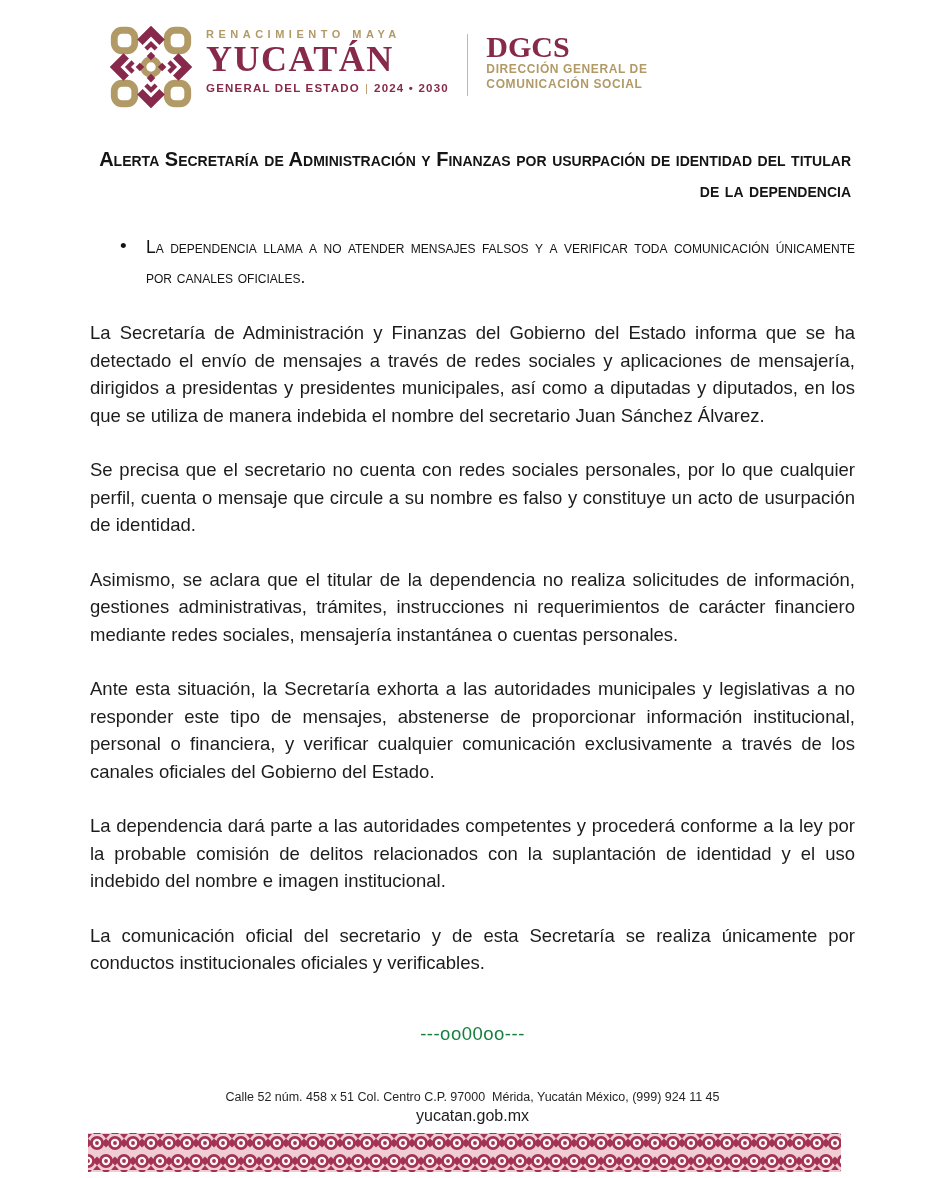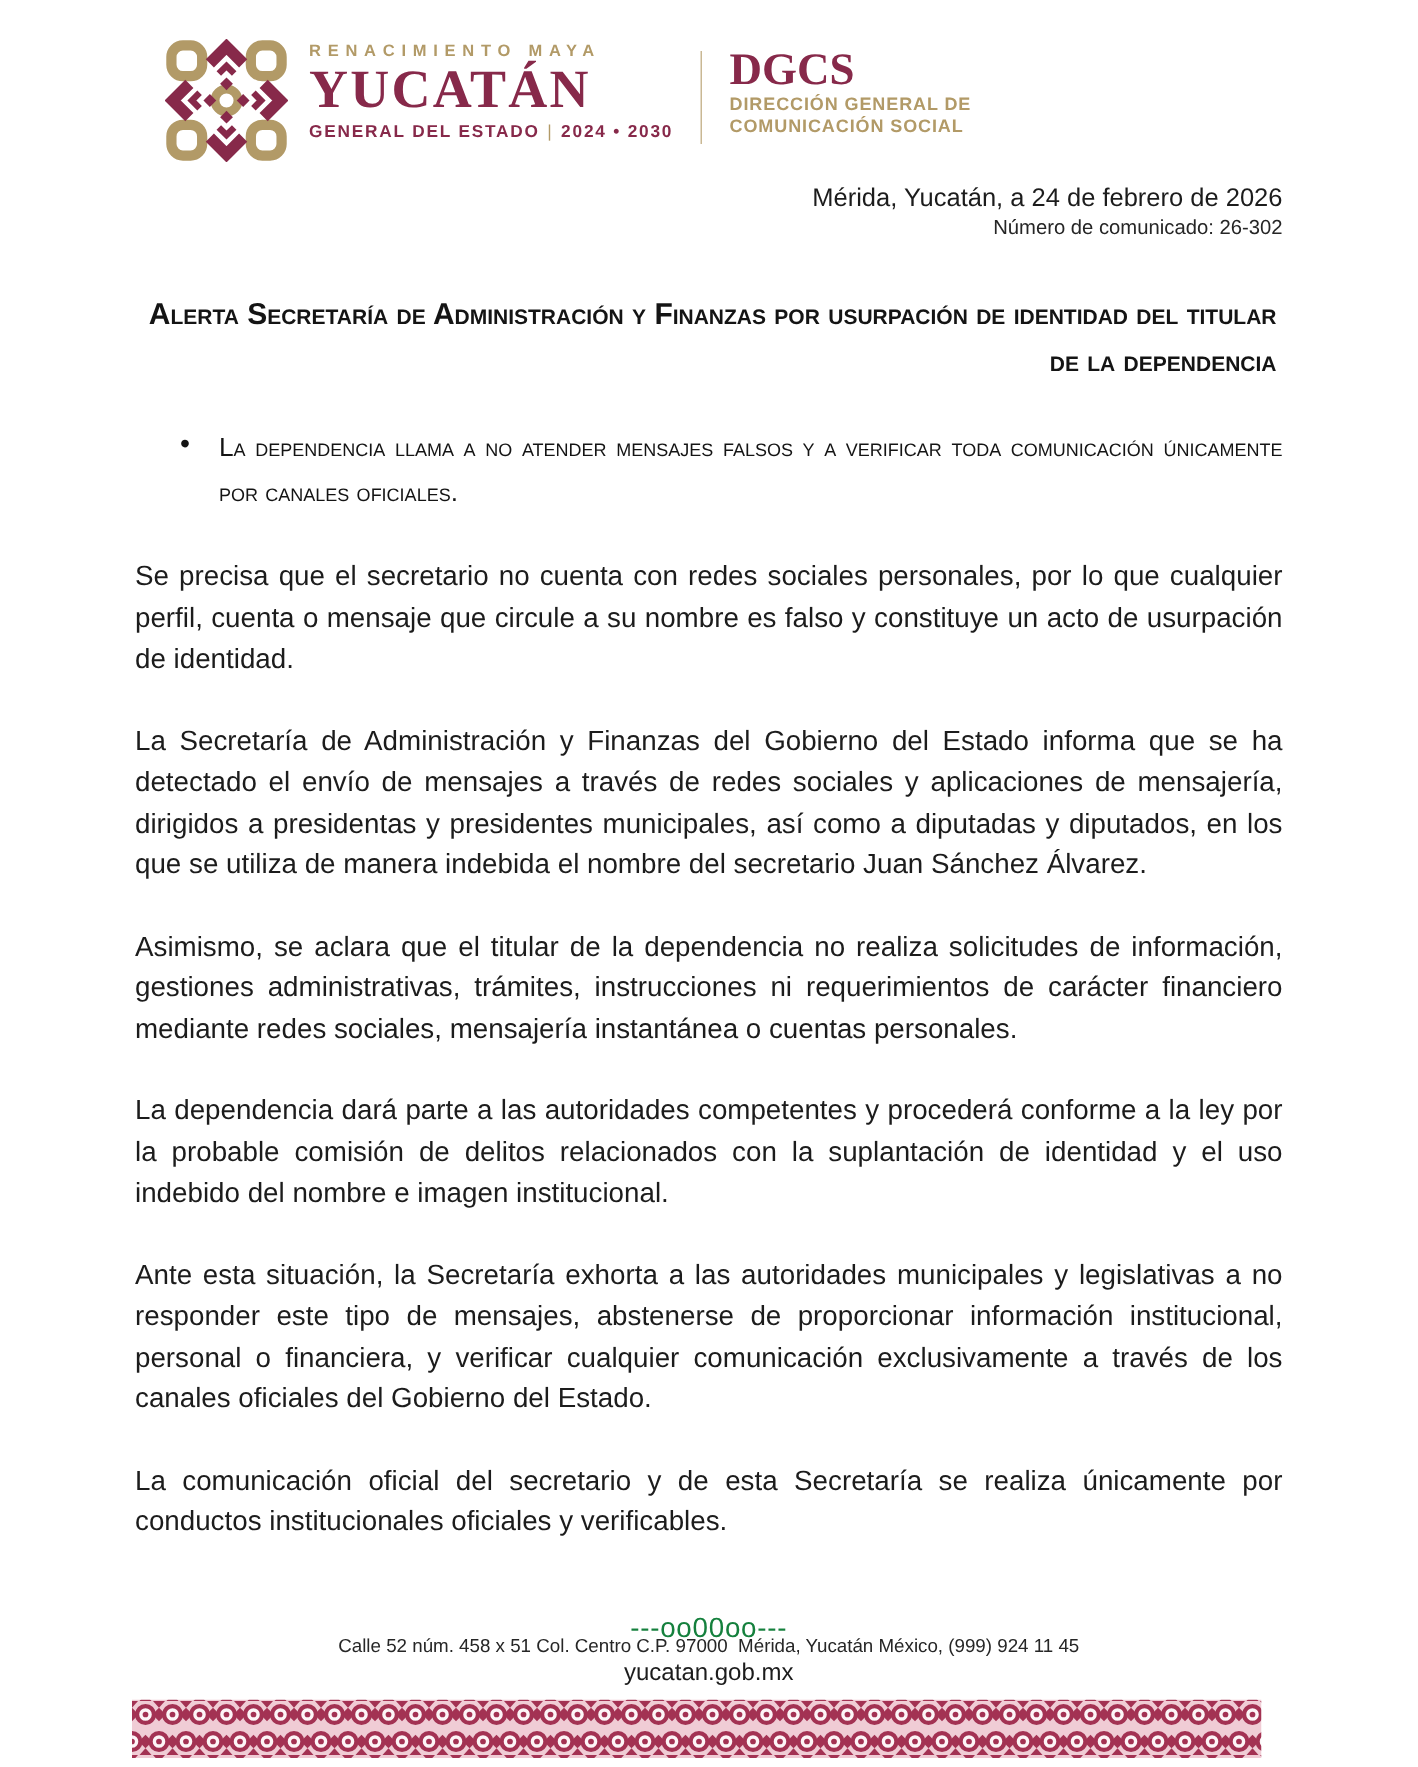--- a/index.html
+++ b/index.html
@@ -150,35 +150,31 @@
 
       <div class="logo-divider"></div>
 
       <div class="dgcs">
         <div class="dgcs-acronym">DGCS</div>
         <div class="dgcs-line">DIRECCIÓN GENERAL DE</div>
         <div class="dgcs-line">COMUNICACIÓN SOCIAL</div>
       </div>
     </header>
 
-    <div class="dateline-block">
-      <div class="dateline">Mérida, Yucatán, a 24 de febrero de 2026</div>
-      <div class="comunicado">Número de comunicado: 26-302</div>
-    </div>
 
     <h1 class="title">Alerta Secretaría de Administración y Finanzas por usurpación de identidad del titular de la dependencia</h1>
 
     <div class="bullet-item">La dependencia llama a no atender mensajes falsos y a verificar toda comunicación únicamente por canales oficiales.</div>
 
     <main class="body-text">
+      <p>La Secretaría de Administración y Finanzas del Gobierno del Estado informa que se ha detectado el envío de mensajes a través de redes sociales y aplicaciones de mensajería, dirigidos a presidentas y presidentes municipales, así como a diputadas y diputados, en los que se utiliza de manera indebida el nombre del secretario Juan Sánchez Álvarez.</p>
       <p>Se precisa que el secretario no cuenta con redes sociales personales, por lo que cualquier perfil, cuenta o mensaje que circule a su nombre es falso y constituye un acto de usurpación de identidad.</p>
-      <p>La Secretaría de Administración y Finanzas del Gobierno del Estado informa que se ha detectado el envío de mensajes a través de redes sociales y aplicaciones de mensajería, dirigidos a presidentas y presidentes municipales, así como a diputadas y diputados, en los que se utiliza de manera indebida el nombre del secretario Juan Sánchez Álvarez.</p>
       <p>Asimismo, se aclara que el titular de la dependencia no realiza solicitudes de información, gestiones administrativas, trámites, instrucciones ni requerimientos de carácter financiero mediante redes sociales, mensajería instantánea o cuentas personales.</p>
+      <p>Ante esta situación, la Secretaría exhorta a las autoridades municipales y legislativas a no responder este tipo de mensajes, abstenerse de proporcionar información institucional, personal o financiera, y verificar cualquier comunicación exclusivamente a través de los canales oficiales del Gobierno del Estado.</p>
       <p>La dependencia dará parte a las autoridades competentes y procederá conforme a la ley por la probable comisión de delitos relacionados con la suplantación de identidad y el uso indebido del nombre e imagen institucional.</p>
-      <p>Ante esta situación, la Secretaría exhorta a las autoridades municipales y legislativas a no responder este tipo de mensajes, abstenerse de proporcionar información institucional, personal o financiera, y verificar cualquier comunicación exclusivamente a través de los canales oficiales del Gobierno del Estado.</p>
       <p>La comunicación oficial del secretario y de esta Secretaría se realiza únicamente por conductos institucionales oficiales y verificables.</p>
     </main>
 
     <div class="closing">---oo00oo---</div>
   </div>
 
   <footer class="footer">
     <div class="footer-address">Calle 52 núm. 458 x 51 Col. Centro C.P. 97000  Mérida, Yucatán México, (999) 924 11 45</div>
     <div class="footer-website">yucatan.gob.mx</div>
     <svg class="footer-band" width="753" height="39" xmlns="http://www.w3.org/2000/svg" aria-hidden="true">

